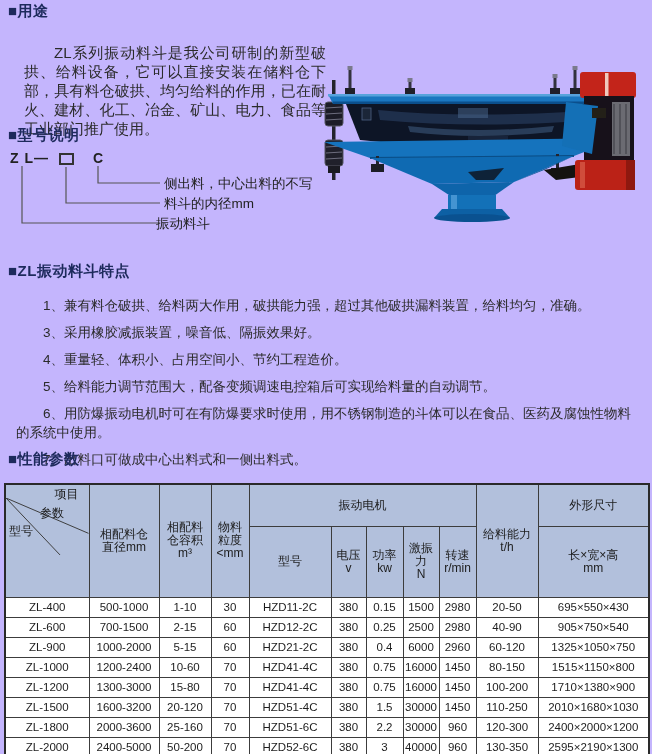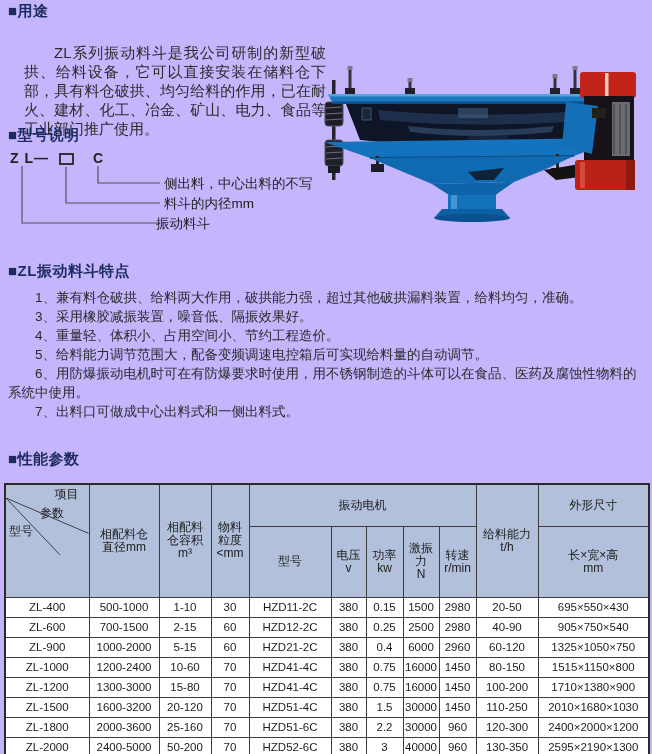--- a/index.html
+++ b/index.html
@@ -14,21 +14,21 @@
   
   .diagram{position:absolute;left:8px;top:146px;width:330px;height:105px;}
   .diagram .code{position:absolute;top:4px;font-size:14px;font-weight:bold;color:#222;letter-spacing:1px;}
   .code-prefix{left:2px;}
   .code-box{position:absolute;left:51px;top:7px;width:15px;height:12px;border:2px solid #333;box-sizing:border-box;}
   .code-suffix{left:85px;}
   .diagram svg{position:absolute;left:0;top:0;}
   .dg-label{position:absolute;font-size:13.5px;color:#222;white-space:nowrap;}
   
   .features{position:absolute;left:8px;top:288px;width:640px;}
-  .feat{font-size:13.5px;line-height:19px;text-indent:2em;margin:0;}
+  .feat{font-size:13.5px;line-height:19px;text-indent:2em;margin:8px;}
   
   table.perf{position:absolute;left:4px;top:483px;width:644px;border-collapse:collapse;table-layout:fixed;
              border:2px solid #2a2a2a;}
   table.perf th,table.perf td{border:1px solid #3c3c3c;text-align:center;vertical-align:middle;padding:0;}
   table.perf thead th{background:#b2c0dc;font-weight:normal;font-size:12px;line-height:13px;
                       white-space:pre-line;color:#1c1c1c;}
   table.perf thead tr.r1{height:24px;}
   table.perf thead tr.r2{height:34px;}
   table.perf tbody td{font-size:11.5px;height:19px;background:#fff;color:#1c1c1c;white-space:nowrap;}
   th.corner{position:relative;padding:0;}

